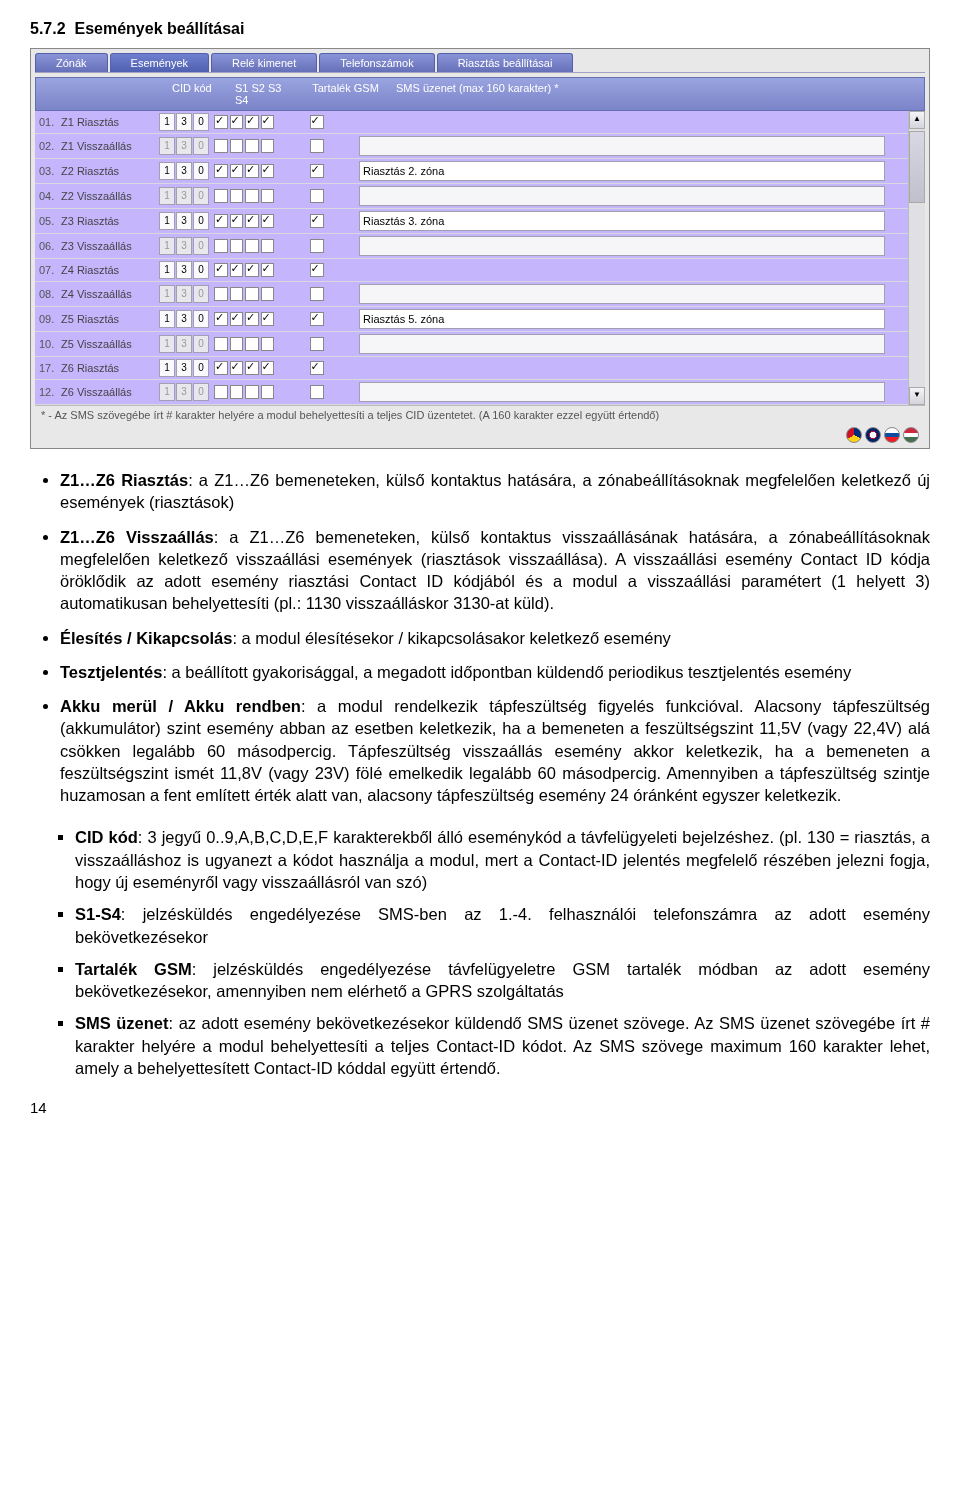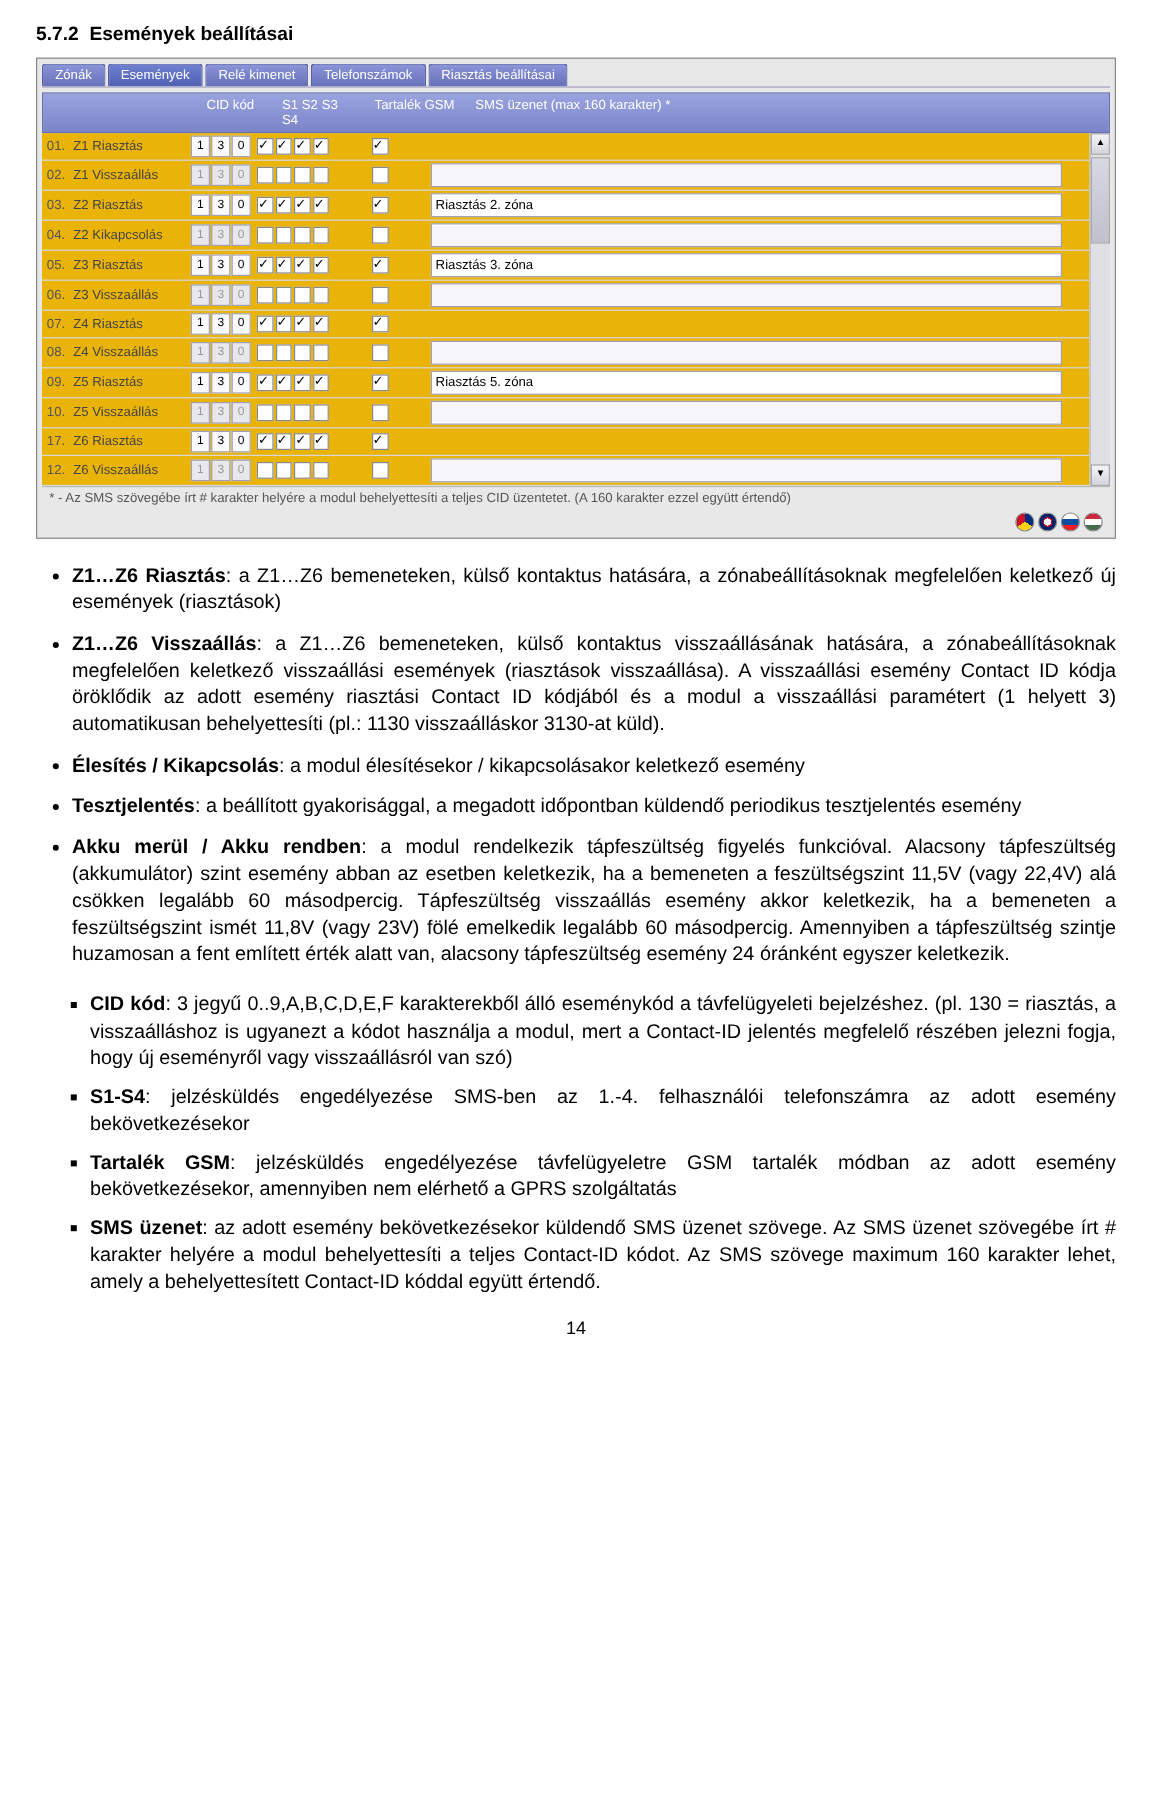--- a/index.html
+++ b/index.html
@@ -23,21 +23,21 @@
   }
   .tabs {
     display: flex;
     gap: 2px;
     border-bottom: 1px solid #a0a0c0;
     margin-bottom: 4px;
   }
   .tab {
     background: linear-gradient(#8a94d8, #6670b8);
     color: #fff;
-    padding: 3px 10px;
+    padding: 3px 20px;
     font-size: 11px;
     border: 1px solid #5660a8;
     border-bottom: none;
     border-radius: 3px 3px 0 0;
     cursor: pointer;
     text-align: right;
   }
   .tab.active {
     background: linear-gradient(#7080d0, #5060b0);
   }
@@ -53,21 +53,21 @@
   .th-name { width: 120px; }
   .th-cid { width: 55px; }
   .th-s { width: 60px; }
   .th-gsm { width: 85px; text-align: center; }
   .th-sms { flex: 1; }
   .rows-wrap {
     display: flex;
   }
   .rows {
     flex: 1;
-    background: #eab308;
+    background: #c4b5fd;
   }
   .row {
     display: flex;
     align-items: center;
     padding: 2px 4px;
     border-bottom: 1px solid #d8d8e0;
     font-size: 11px;
   }
   .cell-idx { width: 22px; color: #555; }
   .cell-name { width: 98px; color: #444; }
@@ -153,21 +153,21 @@
   .flag.hu { background: linear-gradient(#cd2a3e 33%, #fff 33% 66%, #436f4d 66%); }
   .body-text {
     font-size: 16.5px;
     line-height: 1.35;
     text-align: justify;
   }
   .body-text ul { padding-left: 30px; margin: 20px 0; }
   .body-text li { margin-bottom: 12px; }
   .body-text ul.sub { list-style: square; padding-left: 45px; }
   .body-text ul.sub li { margin-bottom: 10px; }
-  .page-num { text-align: center; margin-top: 18px; font-size: 15px; }
+  .page-num { margin-top: 18px; font-size: 15px; }
 </style>
 </head>
 <body>
 
 <div class="section-title">
   <span>5.7.2</span>&nbsp;&nbsp;<span>Események beállításai</span>
 </div>
 
 <div class="app-window">
   <div class="tabs" id="tab-bar">
@@ -239,21 +239,21 @@
             <div class="chk checked"></div>
             <div class="chk checked"></div>
           </div>
           <div class="cell-gsm">
             <div class="chk checked" style="margin: 0px auto;"></div>
           </div>
           <div class="cell-sms"><input class="sms-input" value="Riasztás 2. zóna" style=""></div>
         </div>
         <div class="row">
           <div class="cell-idx">04.</div>
-          <div class="cell-name">Z2 Kikapcsolás</div>
+          <div class="cell-name">Z2 Visszaállás</div>
           <div class="cell-cid">
             <div class="digit-box disabled">1</div>
             <div class="digit-box disabled">3</div>
             <div class="digit-box disabled">0</div>
           </div>
           <div class="cell-checks">
             <div class="chk"></div>
             <div class="chk"></div>
             <div class="chk"></div>
             <div class="chk"></div>

